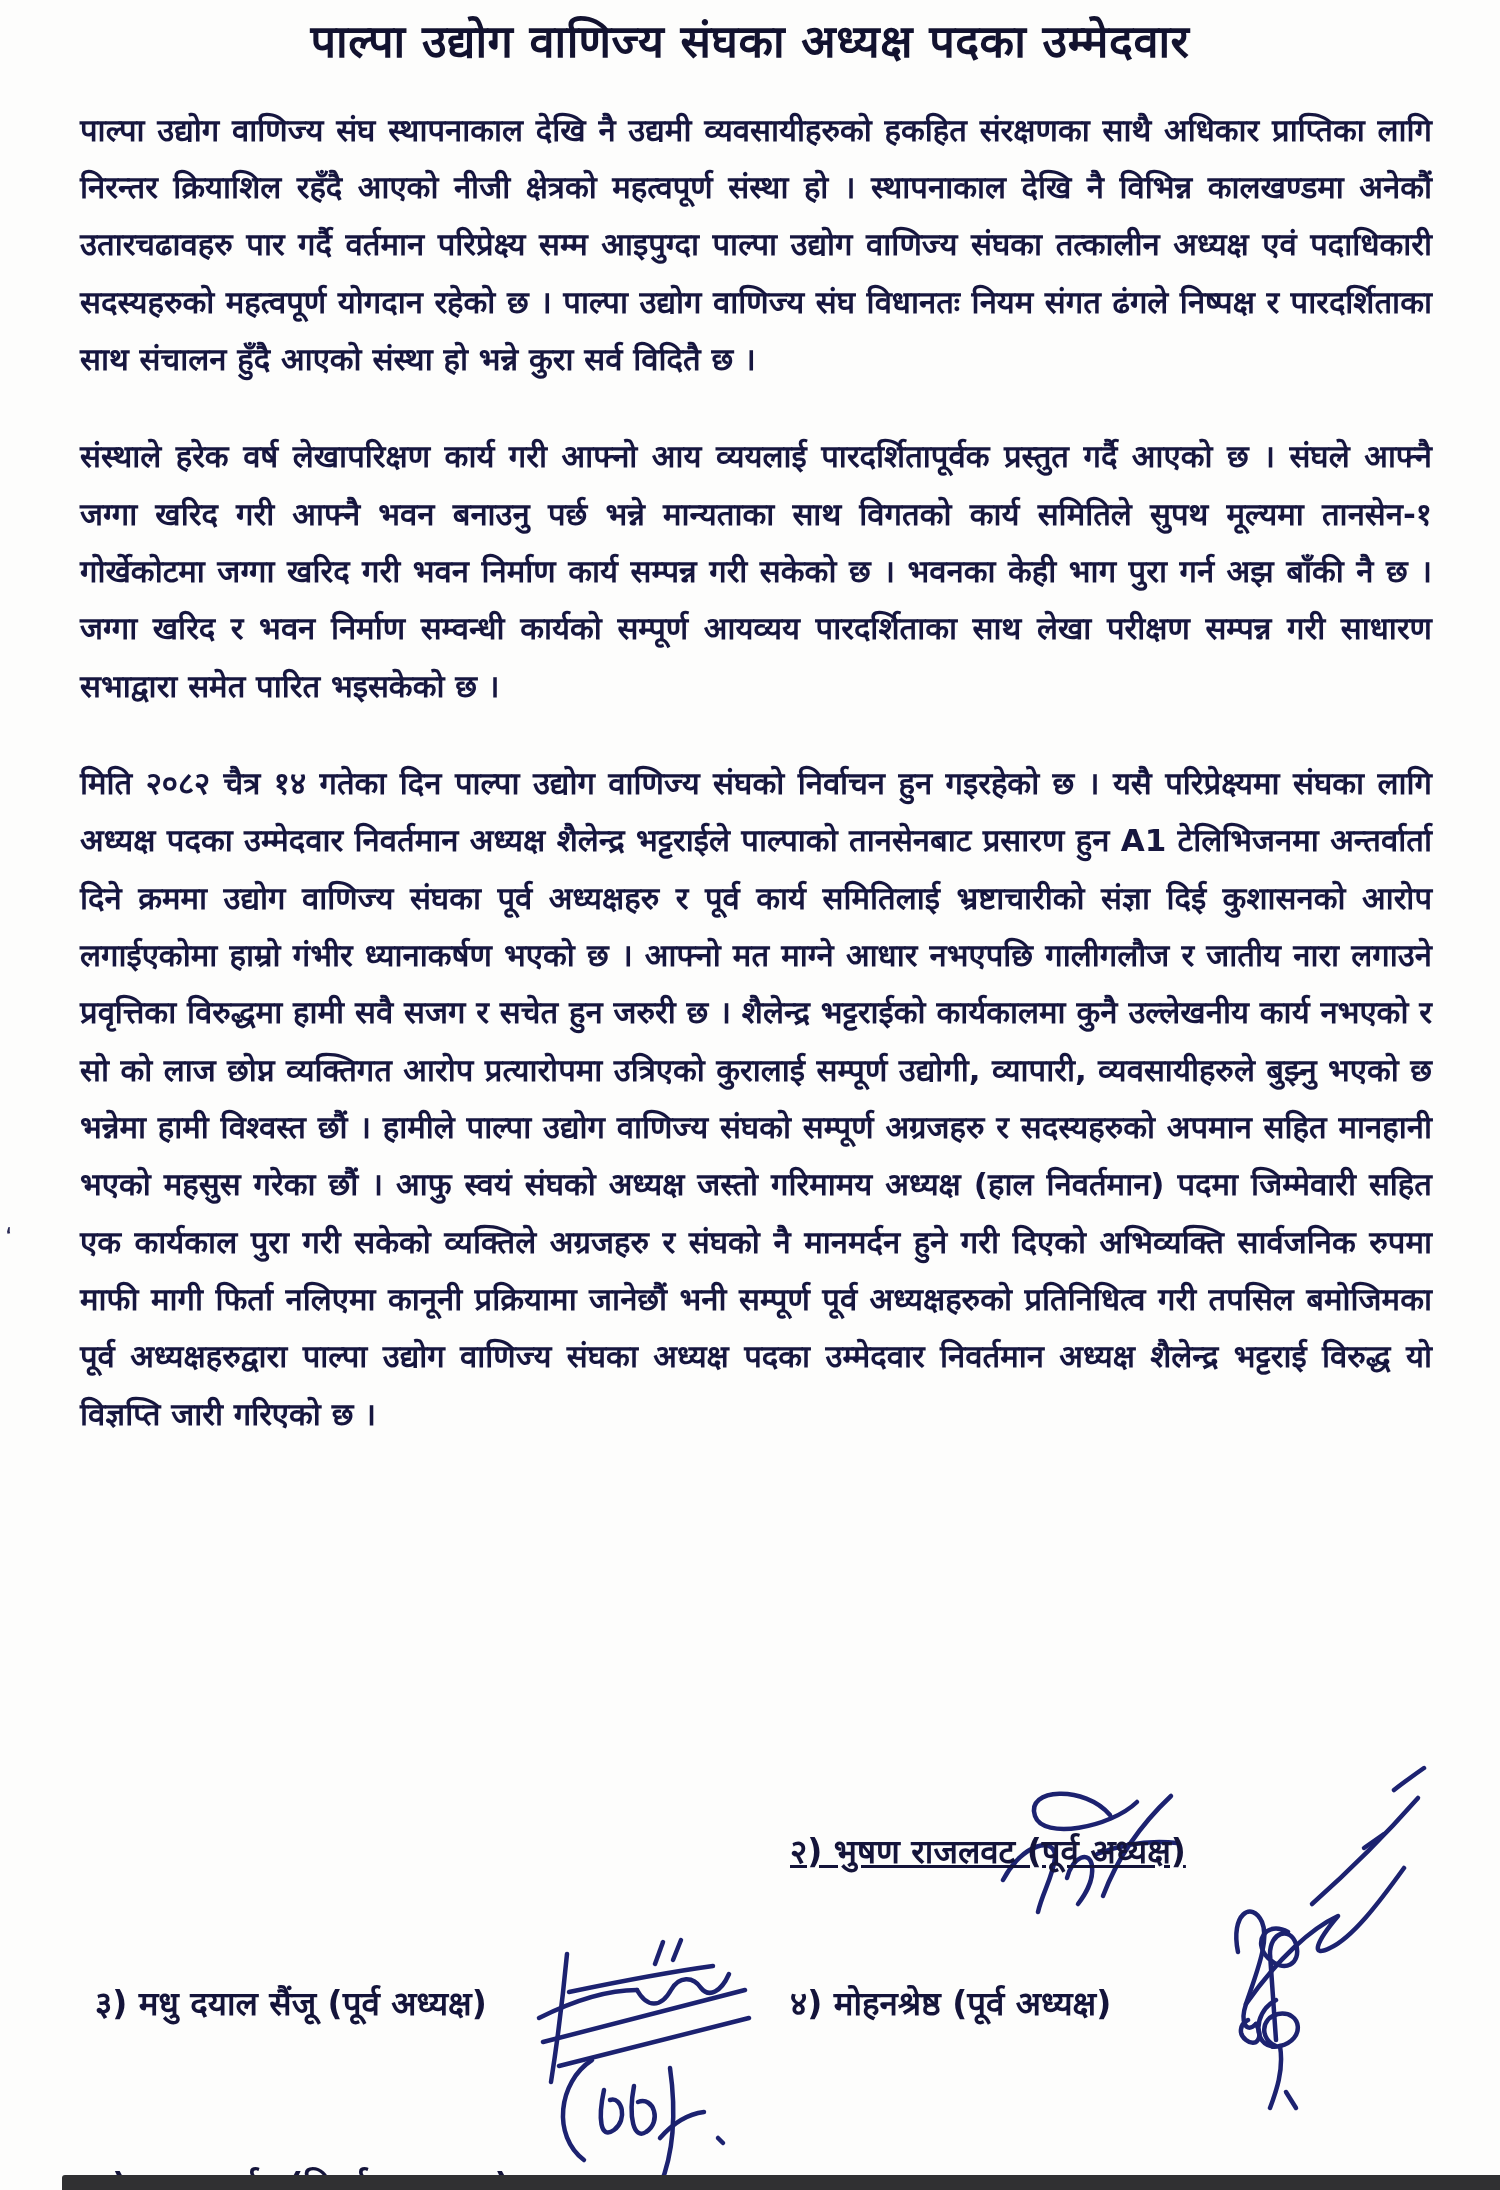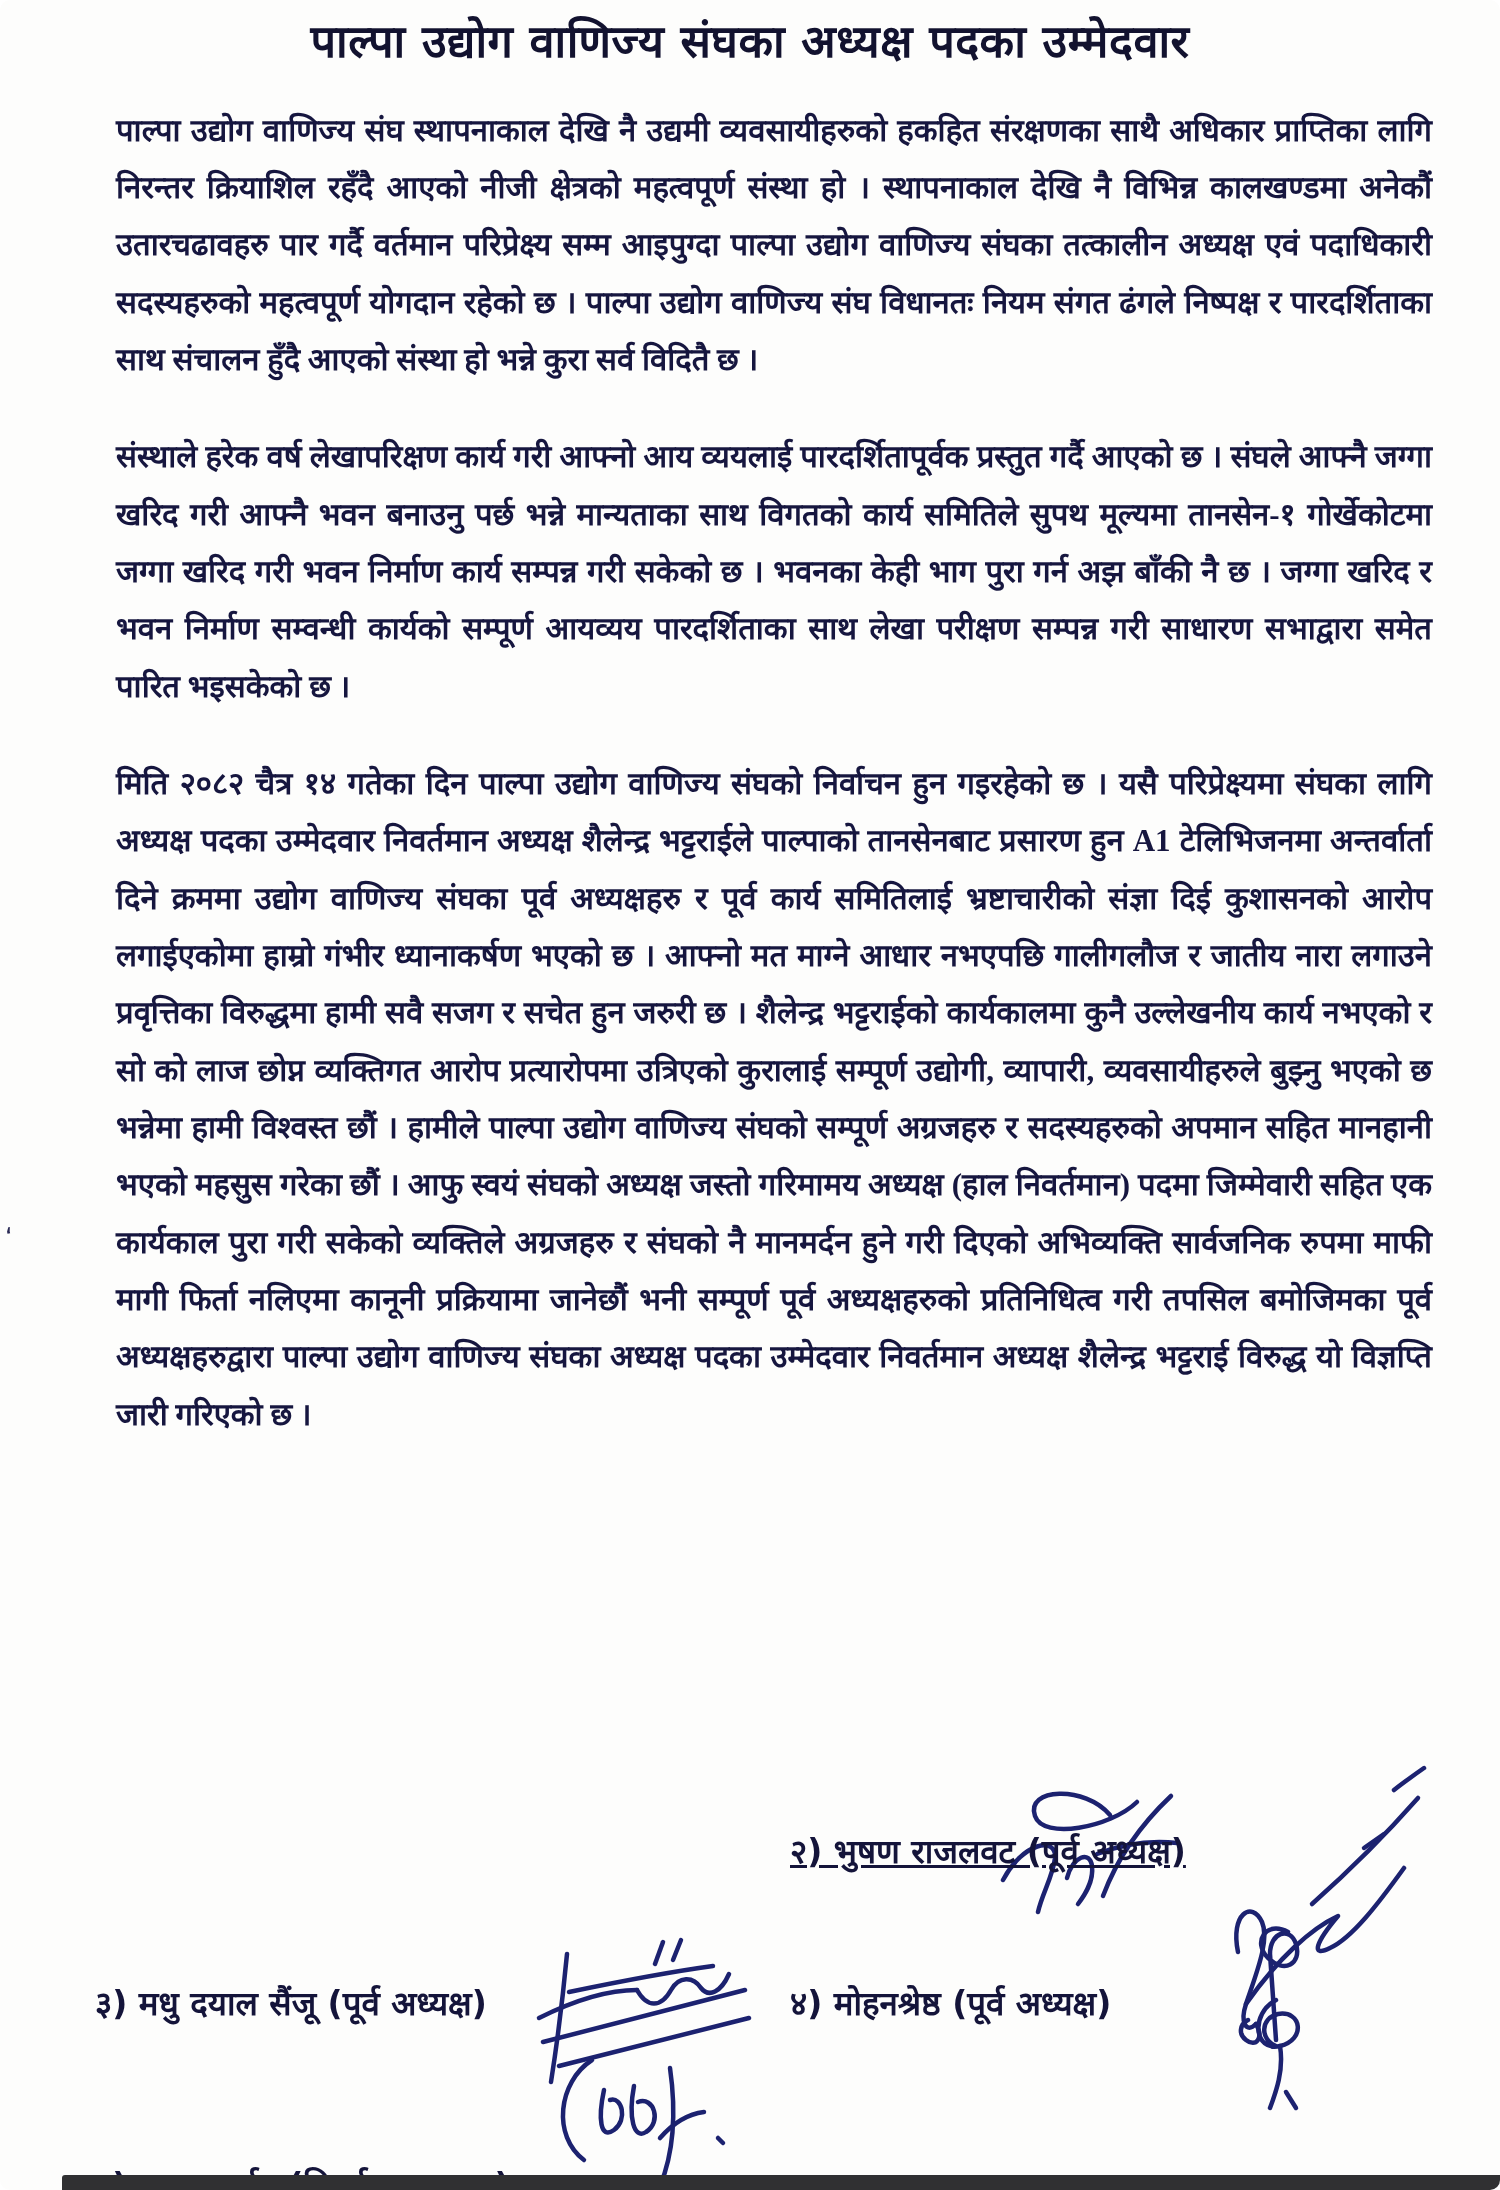--- a/index.html
+++ b/index.html
@@ -9,37 +9,35 @@
   }
   .page {
     position: relative;
     width: 1500px;
     height: 2190px;
     margin: 0 auto;
     background: #fdfdfc;
     overflow: hidden;
     font-family: "DejaVu Sans", sans-serif;
     color: #15153a;
-    border-radius: 10px;
   }
   .title-block {
     padding-top: 8px;
     text-align: center;
   }
   .title-line {
     font-size: 45px;
     font-weight: 800;
     line-height: 1.5;
     color: #12122f;
     letter-spacing: 0.5px;
   }
   .body-text {
-    padding: 26px 68px 0 116px;
+    padding: 26px 68px 0 80px;
     text-align: justify;
-    font-family: Liberation Serif, serif;
   }
   .body-text p {
     margin: 0 0 40px 0;
     font-size: 31px;
     font-weight: 600;
     line-height: 1.85;
     color: #16163f;
   }
   .signatures {
     position: absolute;

